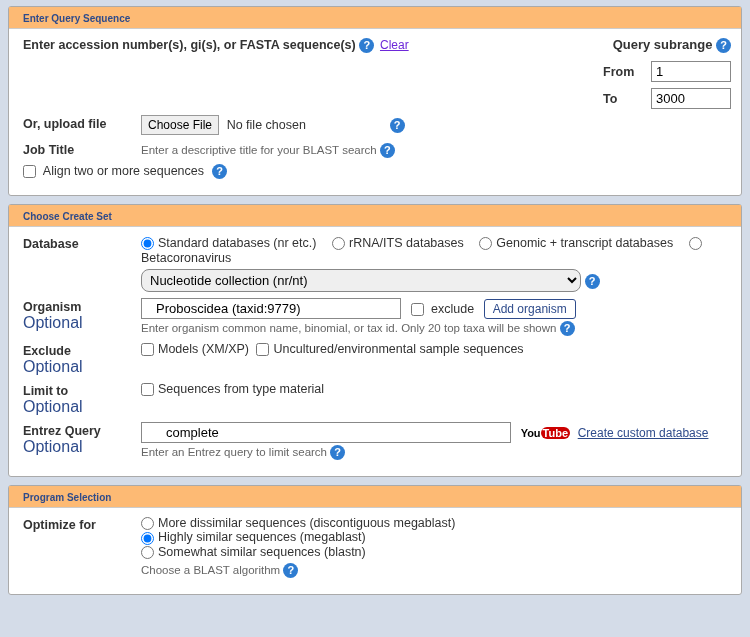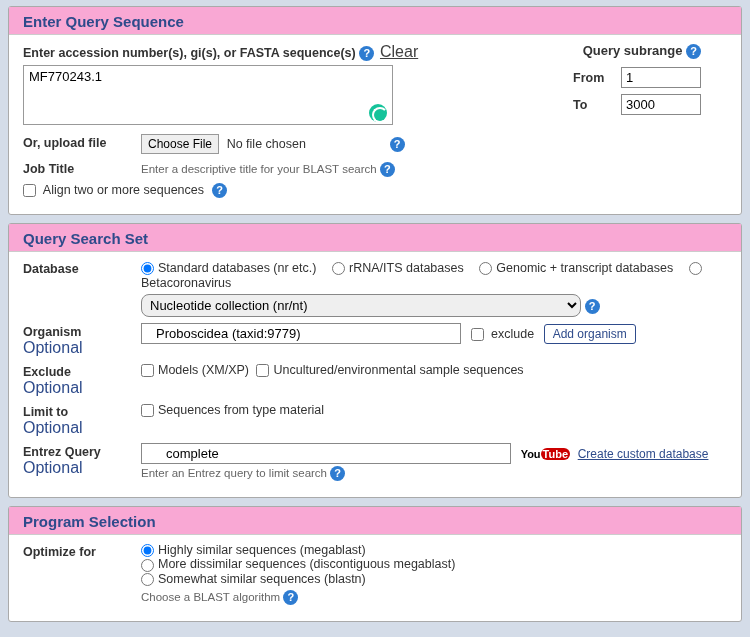--- a/index.html
+++ b/index.html
@@ -1,29 +1,29 @@
 <!DOCTYPE html>
 <html><head>
 <meta charset="utf-8">
 <style>
 * { box-sizing: border-box; margin: 0; padding: 0; }
 body { font-family: Arial, Helvetica, sans-serif; font-size: 13px; background: #d4dce8; color: #333; padding: 6px 8px; width: 750px; }
 .panel { background: #fff; border: 1px solid #aaa; border-radius: 3px; margin-bottom: 8px; padding-bottom: 8px; }
-.panel-header { color: #2e4b8b; font-weight: bold; font-size: 15px; padding: 6px 10px 4px 14px; border-bottom: 1px solid #ccc; background: #f9a8d4; }
+.panel-header { color: #2e4b8b; font-weight: bold; font-size: 10px; padding: 6px 10px 4px 14px; border-bottom: 1px solid #ccc; background: #fdba74; }
 .panel-body { padding: 8px 10px 2px 14px; }
 .row { display: flex; align-items: flex-start; margin-bottom: 6px; gap: 8px; }
 .label-col { width: 110px; font-weight: bold; color: #333; padding-top: 2px; font-size: 12.5px; }
 .optional { font-size: 16px; color: #2e4b8b; font-weight: normal; display: block; }
 .content-col { flex: 1; }
 textarea { width: 370px; height: 60px; font-family: Arial; font-size: 13px; padding: 3px 5px; border: 1px solid #999; resize: none; }
 input[type="text"] { border: 1px solid #888; padding: 2px 4px; font-size: 13px; font-family: Arial; }
 select { border: 1px solid #888; padding: 2px 4px; font-size: 13px; font-family: Arial; }
 .help-icon { display: inline-block; width: 15px; height: 15px; background: #2e7cd1; color: #fff; border-radius: 50%; text-align: center; font-size: 11px; font-weight: bold; line-height: 15px; vertical-align: middle; }
 .link { color: #2e4b8b; text-decoration: underline; font-size: 12px; }
-.clear-link { color: #404040; text-decoration: underline; font-size: 16px; margin-left: 2px; }
+.clear-link { color: #6d28d9; text-decoration: underline; font-size: 12px; margin-left: 2px; }
 .helper-text { color: #666; font-size: 11.5px; margin-top: 2px; }
 .radio-row label { margin-right: 12px; font-size: 12.5px; }
 input[type="radio"], input[type="checkbox"] { margin-right: 4px; vertical-align: middle; }
 .subrange { display: flex; flex-direction: column; gap: 6px; align-items: flex-end; }
 .subrange-title { font-weight: bold; font-size: 13px; color: #333; margin-bottom: 2px; }
 .subrange-row { display: flex; align-items: center; gap: 8px; }
 .subrange-row .sr-label { width: 40px; text-align: left; font-weight: bold; font-size: 12.5px; }
 .subrange input { width: 80px; }
 .filebtn { font-size: 12px; border: 1px solid #999; background: #efefef; padding: 2px 6px; }
 .grammarly { width: 18px; height: 18px; border-radius: 50%; background: #15c39a; position: relative; display: inline-block; }
@@ -39,26 +39,22 @@
 <div class="panel">
   <div class="panel-header">Enter Query Sequence</div>
   <div class="panel-body">
     <div class="row" style="align-items:flex-start;">
       <div style="flex:1;">
         <div style="margin-bottom:4px;">
           <span style="font-weight:bold; font-size:12.5px;">Enter accession number(s), gi(s), or FASTA sequence(s)</span>
           <span class="help-icon">?</span>
           <a href="#" class="clear-link">Clear</a>
         </div>
-        <div style="position:relative; display:inline-block;">
-          <textarea style="">MF770243.1</textarea>
-          <span class="grammarly" style="position:absolute; right:6px; bottom:6px;"></span>
-        </div>
       </div>
-      <div class="subrange" style="margin-right:30px;">
+      <div class="subrange" style="">
         <div class="subrange-title">
           <span>Query subrange</span>
           <span class="help-icon">?</span>
         </div>
         <div class="subrange-row">
           <span class="sr-label">From</span>
           <input type="text" value="1" style="">
         </div>
         <div class="subrange-row">
           <span class="sr-label">To</span>
@@ -90,21 +86,21 @@
       <label style="font-size:12.5px;">
         <input type="checkbox" style="">
         <span>Align two or more sequences</span>
       </label>
       <span class="help-icon">?</span>
     </div>
   </div>
 </div>
 
 <div class="panel">
-  <div class="panel-header">Query Search Set</div>
+  <div class="panel-header">Choose Create Set</div>
   <div class="panel-body">
     <div class="row">
       <div class="label-col">Database</div>
       <div class="content-col radio-row">
         <label><input type="radio" name="db" checked="" style=""><span>Standard databases (nr etc.)</span></label>
         <label><input type="radio" name="db" style=""><span>rRNA/ITS databases</span></label>
         <label><input type="radio" name="db" style=""><span>Genomic + transcript databases</span></label>
         <label><input type="radio" name="db" style=""><span>Betacoronavirus</span></label>
         <div style="margin-top:4px;">
           <select style="width:440px;border-radius:8px;">
@@ -114,26 +110,30 @@
         </div>
       </div>
     </div>
 
     <div class="row">
       <div class="label-col">
         <span>Organism</span>
         <span class="optional">Optional</span>
       </div>
       <div class="content-col">
-        <input type="text" style="width: 320px; padding-left: 14px;" value="Proboscidea (taxid:9779)">
+        <input type="text" style="width: 260px; padding-left: 14px;" value="Proboscidea (taxid:9779)">
         <label style="margin-left:6px; font-size:12.5px;">
           <input type="checkbox" style="">
           <span>exclude</span>
         </label>
         <button class="add-org-btn" style="margin-left:6px;">Add organism</button>
+        <div class="helper-text">
+          <span>Enter organism common name, binomial, or tax id. Only 20 top taxa will be shown</span>
+          <span class="help-icon">?</span>
+        </div>
       </div>
     </div>
 
     <div class="row">
       <div class="label-col">
         <span>Exclude</span>
         <span class="optional">Optional</span>
       </div>
       <div class="content-col" style="font-size:12.5px;">
         <label><input type="checkbox" style=""><span>Models (XM/XP)</span></label>
@@ -168,22 +168,22 @@
     </div>
   </div>
 </div>
 
 <div class="panel">
   <div class="panel-header">Program Selection</div>
   <div class="panel-body">
     <div class="row">
       <div class="label-col">Optimize for</div>
       <div class="content-col" style="font-size:12.5px;">
+        <div><label><input type="radio" name="prog" style=""><span>More dissimilar sequences (discontiguous megablast)</span></label></div>
         <div><label><input type="radio" name="prog" checked="" style=""><span>Highly similar sequences (megablast)</span></label></div>
-        <div><label><input type="radio" name="prog" style=""><span>More dissimilar sequences (discontiguous megablast)</span></label></div>
         <div><label><input type="radio" name="prog" style=""><span>Somewhat similar sequences (blastn)</span></label></div>
         <div class="helper-text" style="margin-top:4px;">
           <span>Choose a BLAST algorithm</span>
           <span class="help-icon">?</span>
         </div>
       </div>
     </div>
   </div>
 </div>
 

